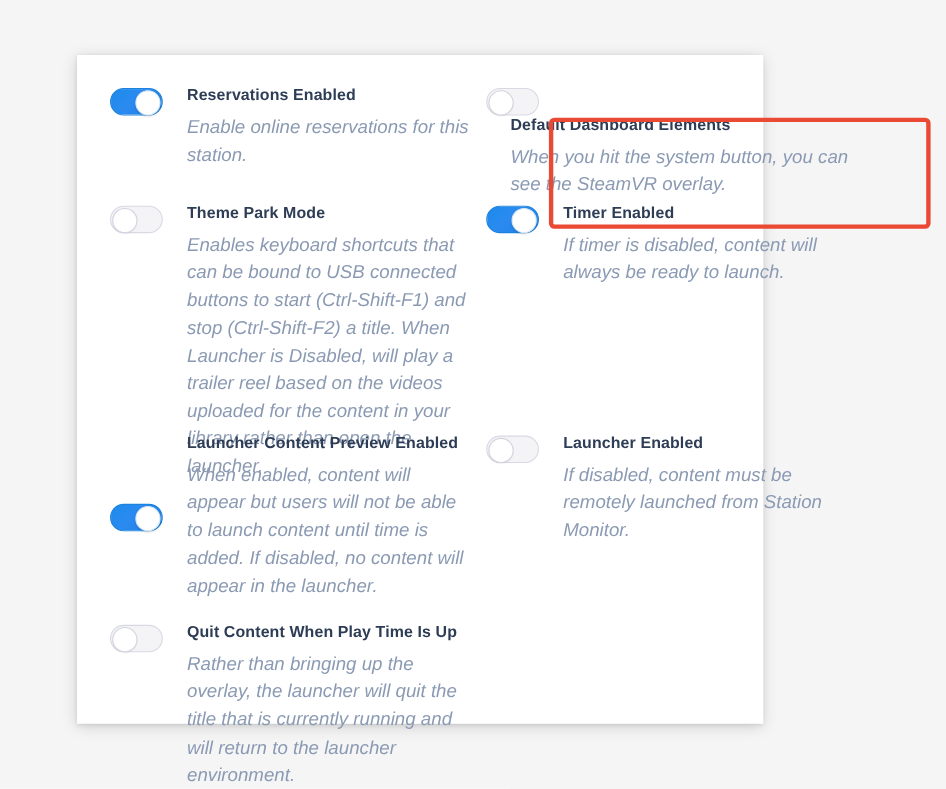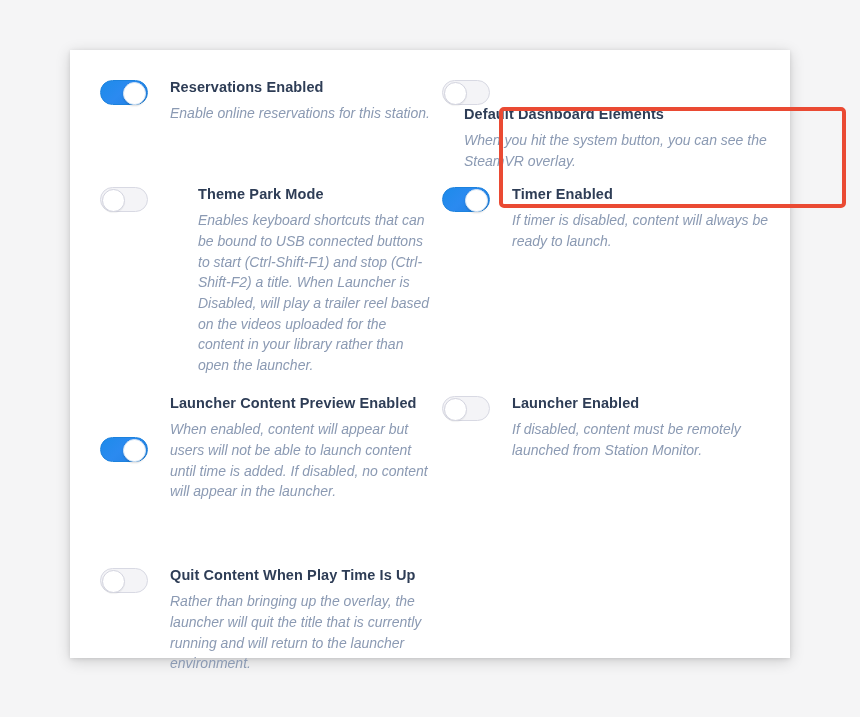--- a/index.html
+++ b/index.html
@@ -13,21 +13,21 @@
     background: #f5f5f6;
     font-family: "Liberation Sans", "DejaVu Sans", sans-serif;
     -webkit-font-smoothing: antialiased;
     overflow: hidden;
   }
 
   .settings-card {
     position: absolute;
     left: 70px;
     top: 50px;
-    width: 720px;
+    width: 624px;
     height: 608px;
     background: #ffffff;
     box-shadow: 0 3px 14px rgba(0,0,0,0.16), 0 1px 4px rgba(0,0,0,0.10);
     box-sizing: border-box;
     text-decoration: underline;
   }
 
   .grid {
     position: absolute;
     left: 0;
@@ -94,21 +94,21 @@
   .setting-title {
     font-size: 14.5px;
     font-weight: bold;
     color: #2e3d56;
     line-height: 1.25;
     letter-spacing: 0.1px;
     margin: 0 0 7px 0;
   }
 
   .setting-desc {
-    font-size: 14px;
+    font-size: 17px;
     font-style: italic;
     color: #8b9ab3;
     line-height: 1.48;
     margin: 0;
   }
 
   
   .highlight-box {
     position: absolute;
     left: 429px;
@@ -137,21 +137,21 @@
       </div>
       <div class="setting col-right" style="top: 28px; flex-direction: column;">
         <div class="toggle off" role="switch" aria-checked="false">
           <span class="knob"></span>
         </div>
         <div class="setting-text">
           <div class="setting-title">Default Dashboard Elements</div>
           <div class="setting-desc">When you hit the system button, you can see the SteamVR overlay.</div>
         </div>
       </div>
-      <div class="setting col-left" style="top: 135px; gap: 28px;">
+      <div class="setting col-left" style="top: 135px;">
         <div class="toggle off" role="switch" aria-checked="false">
           <span class="knob"></span>
         </div>
         <div class="setting-text">
           <div class="setting-title">Theme Park Mode</div>
           <div class="setting-desc">Enables keyboard shortcuts that can be bound to USB connected buttons to start (Ctrl-Shift-F1) and stop (Ctrl-Shift-F2) a title. When Launcher is Disabled, will play a trailer reel based on the videos uploaded for the content in your library rather than open the launcher.</div>
         </div>
       </div>
       <div class="setting col-right" style="top: 135px;">
         <div class="toggle on" role="switch" aria-checked="true">

